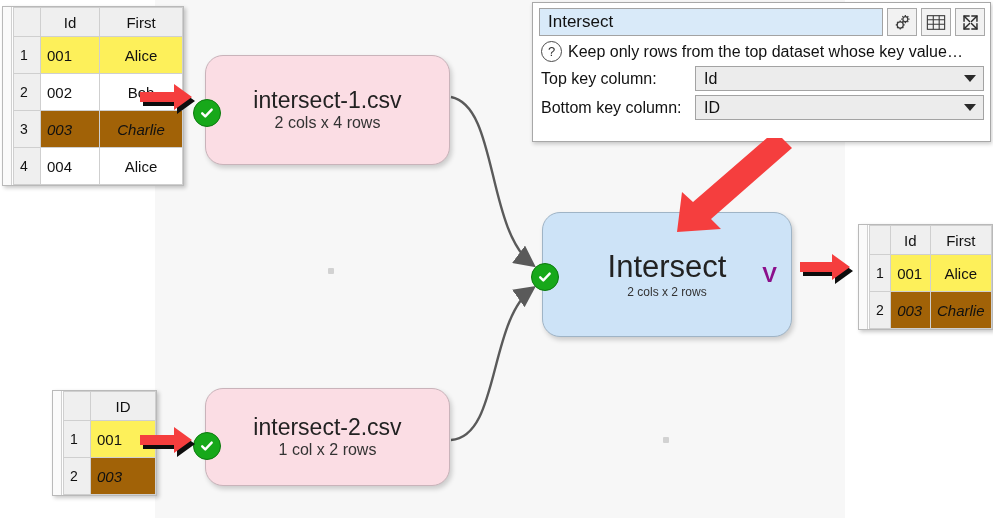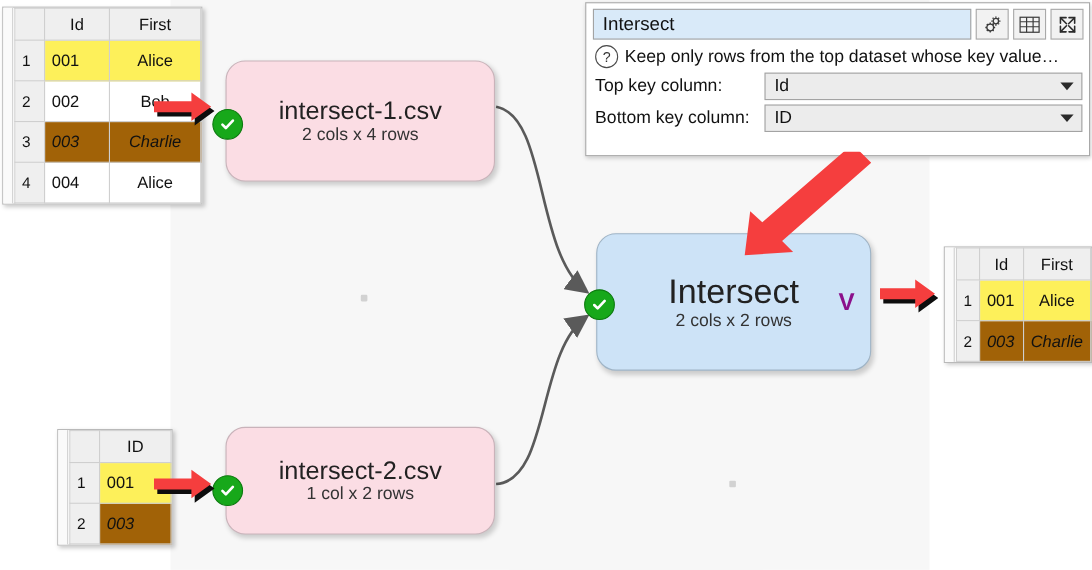--- a/index.html
+++ b/index.html
@@ -67,21 +67,21 @@
     border: 1px solid #c9b3ba;
   }
   .node-src .title { font-size: 23px; }
   .node-src .subtitle { font-size: 16px; }
 
   .node-op {
     background: #cde3f7;
     border: 1px solid #9fb4c6;
   }
   .node-op .title { font-size: 31px; }
-  .node-op .subtitle { font-size: 16px; }
+  .node-op .subtitle { font-size: 12px; }
 
   .badge-ok {
     position: absolute;
     width: 26px;
     height: 26px;
     border-radius: 50%;
     background: #17a81a;
     border: 1px solid #0c7a0e;
     display: flex;
     align-items: center;

